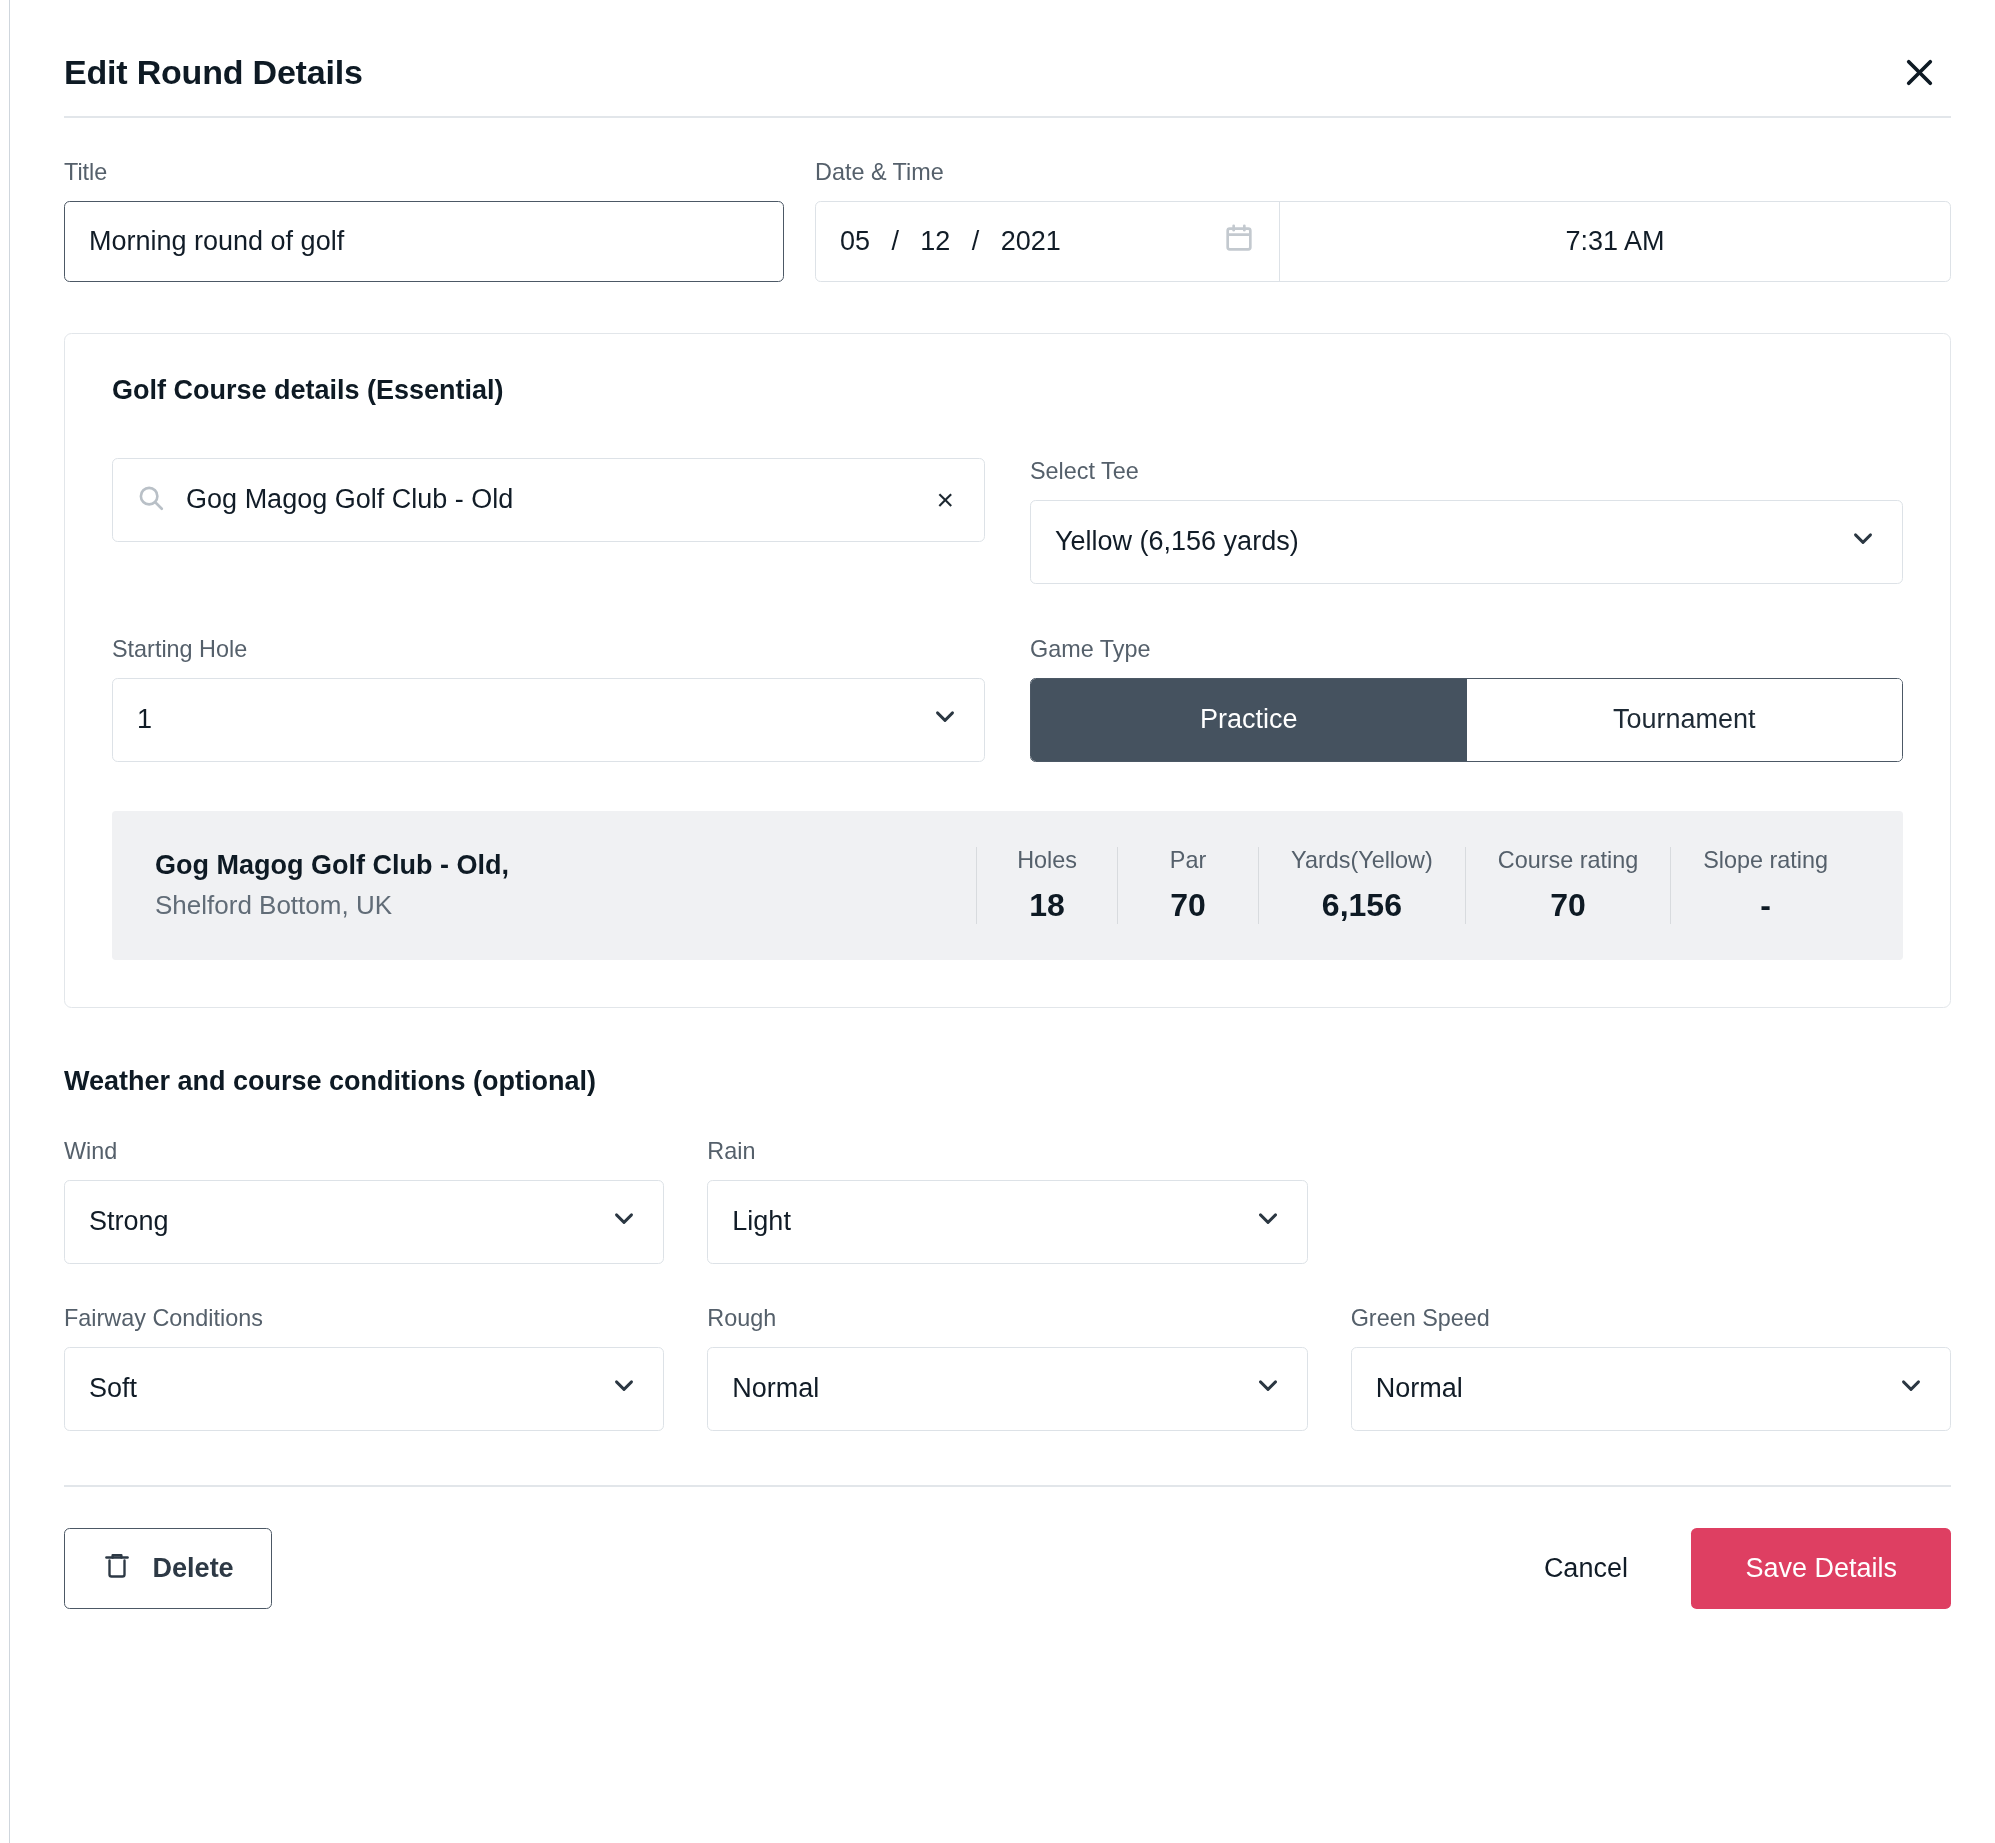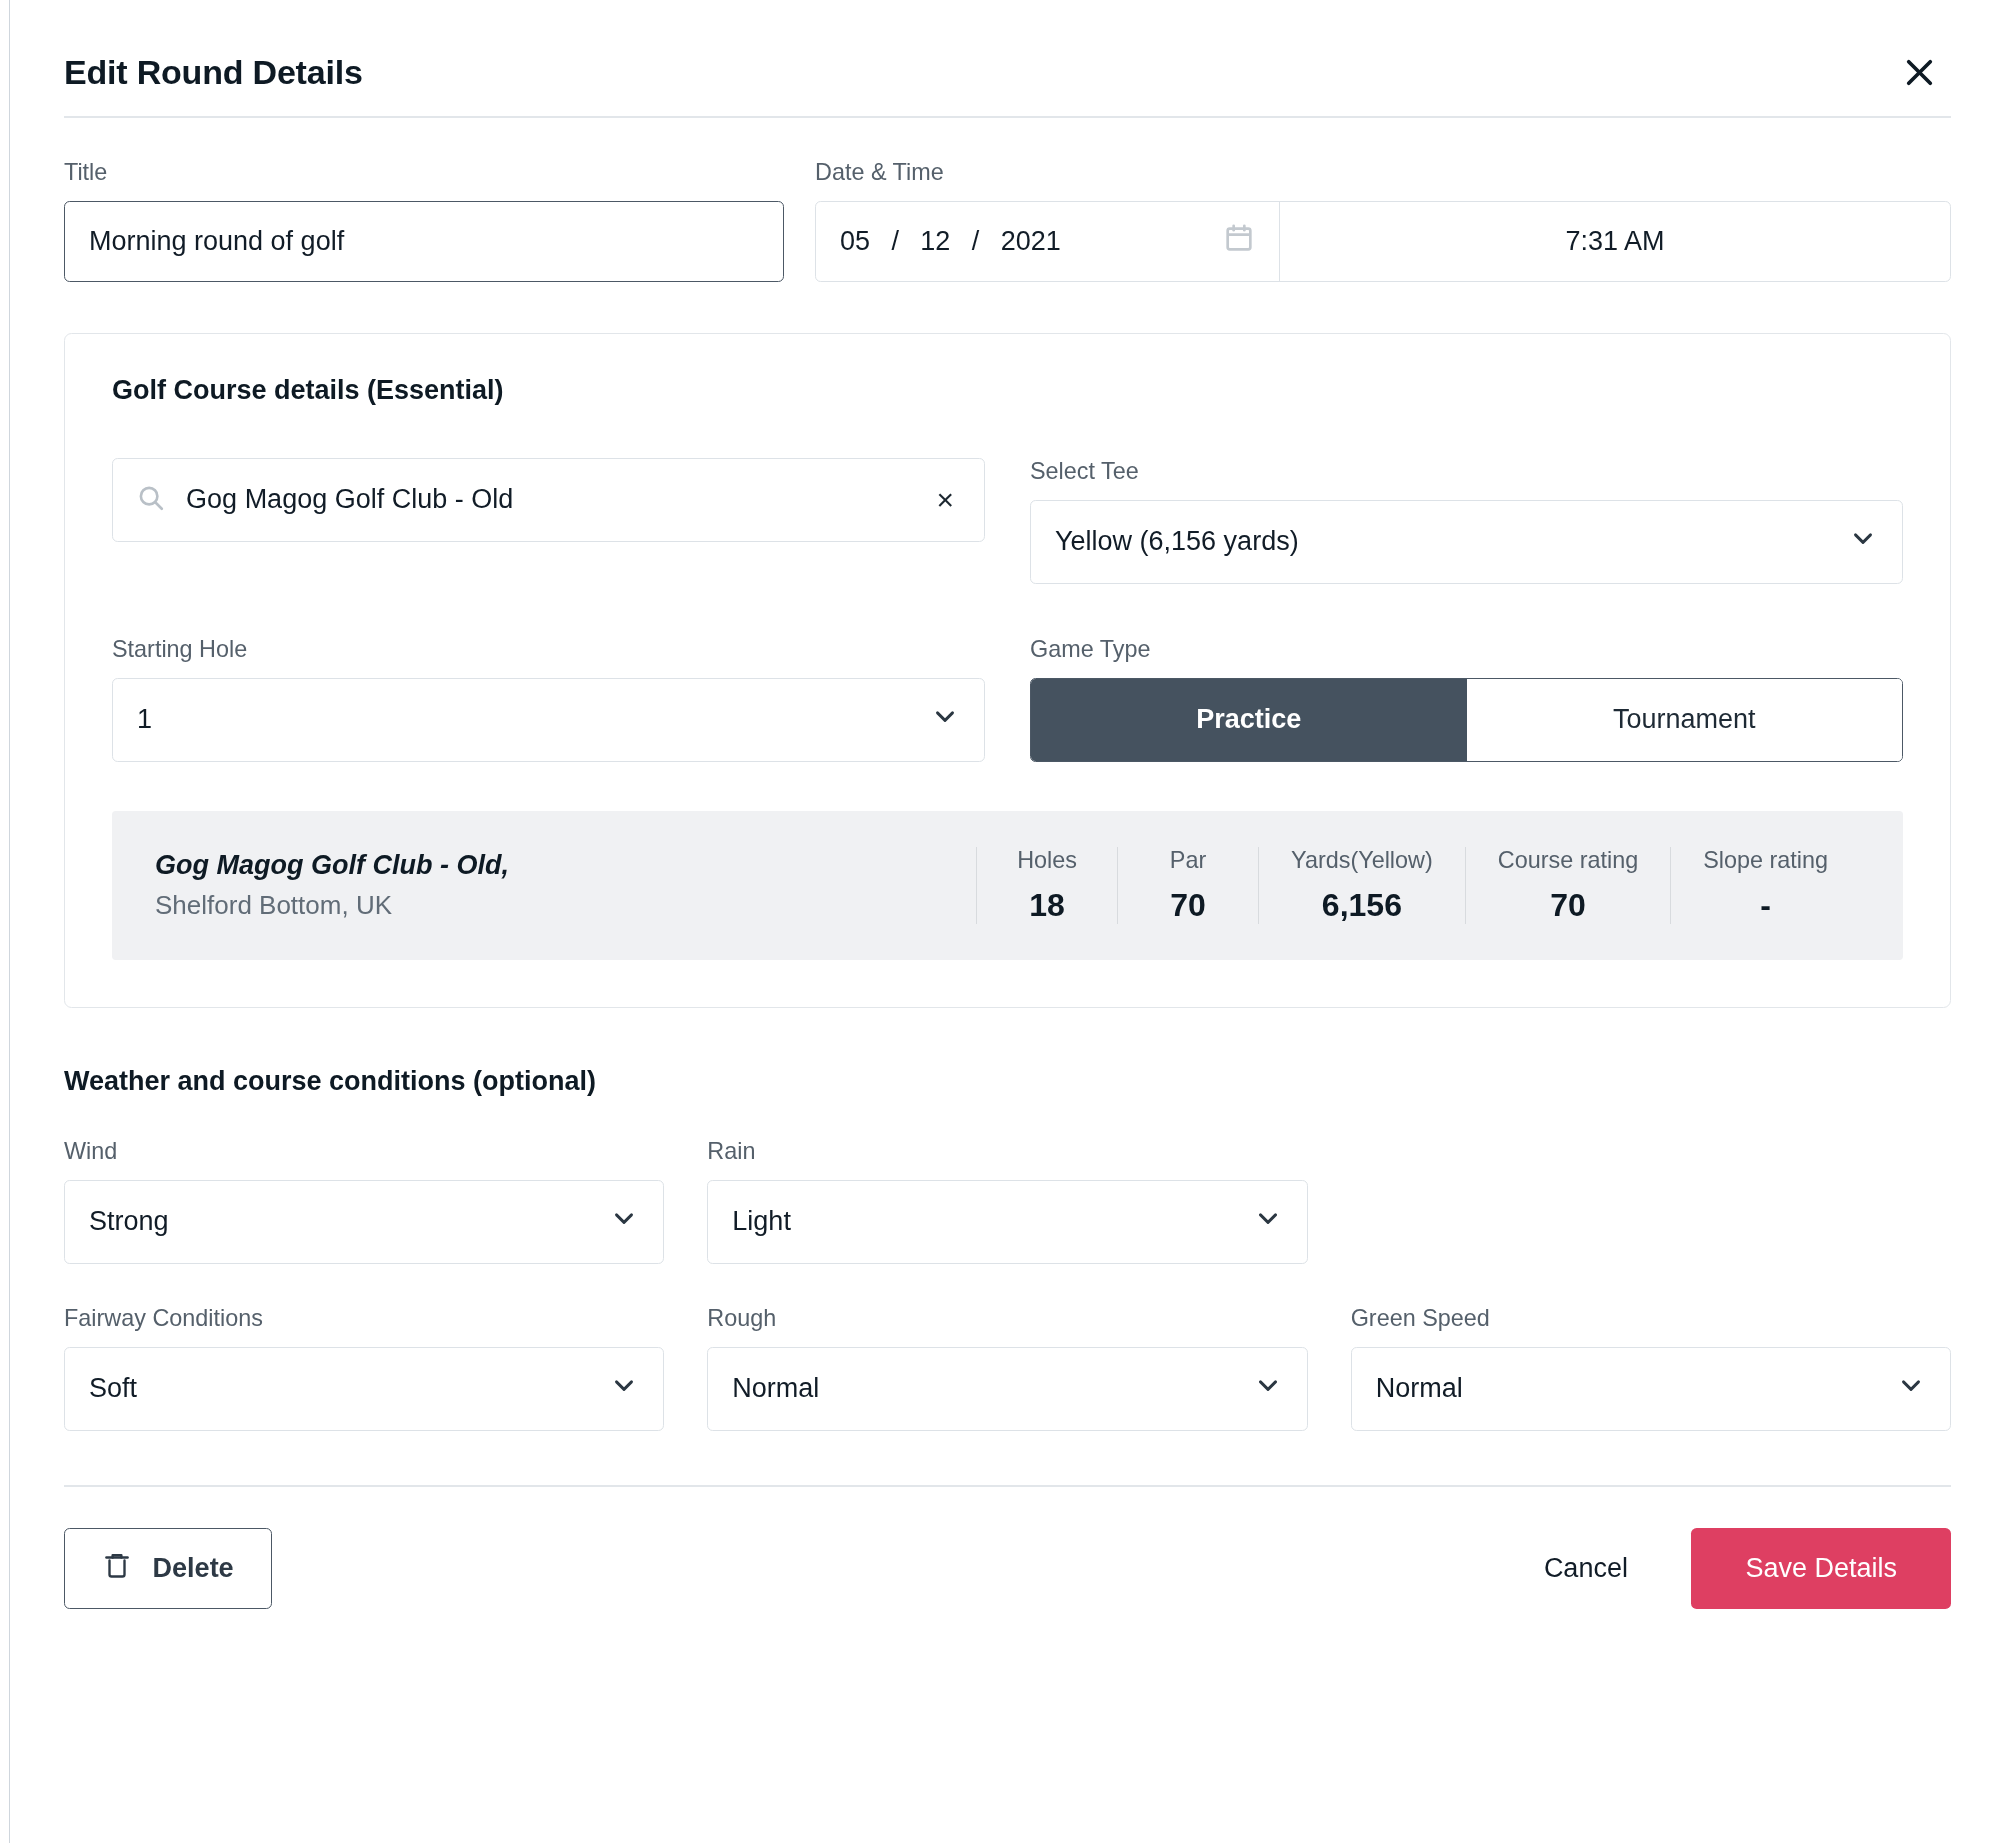--- a/index.html
+++ b/index.html
@@ -177,35 +177,34 @@
     flex: 1;
     display: flex; align-items: center; justify-content: center;
     font-size: 27px;
     cursor: pointer;
     background: #fff;
     color: #1e2a35;
   }
   .toggle-btn.active {
     background: #45525f;
     color: #ffffff;
-    font-weight: bold;
   }
 
   
   .stats {
     margin-top: 49px;
     background: #f0f1f3;
     border-radius: 3.7px;
     display: flex;
     align-items: center;
     padding: 36px 43px;
   }
   .stats-name { flex: 1; }
   .stats-name .n1 {
-    font-size: 27px; font-weight: bold; color: #0e1a24; margin-bottom: 9.4px; font-style: italic;
+    font-size: 27px; font-weight: bold; color: #0e1a24; margin-bottom: 9.4px;
   }
   .stats-name .n2 { font-size: 26px; color: #616c77; }
   .stat-cell {
     padding: 0 32px;
     border-left: 1.9px solid #d8dbde;
     text-align: center;
     min-width: 141px;
   }
   .stat-cell .lab { font-size: 23.4px; color: #55606b; margin-bottom: 13px; }
   .stat-cell .val { font-size: 32px; font-weight: bold; color: #0e1a24; }

